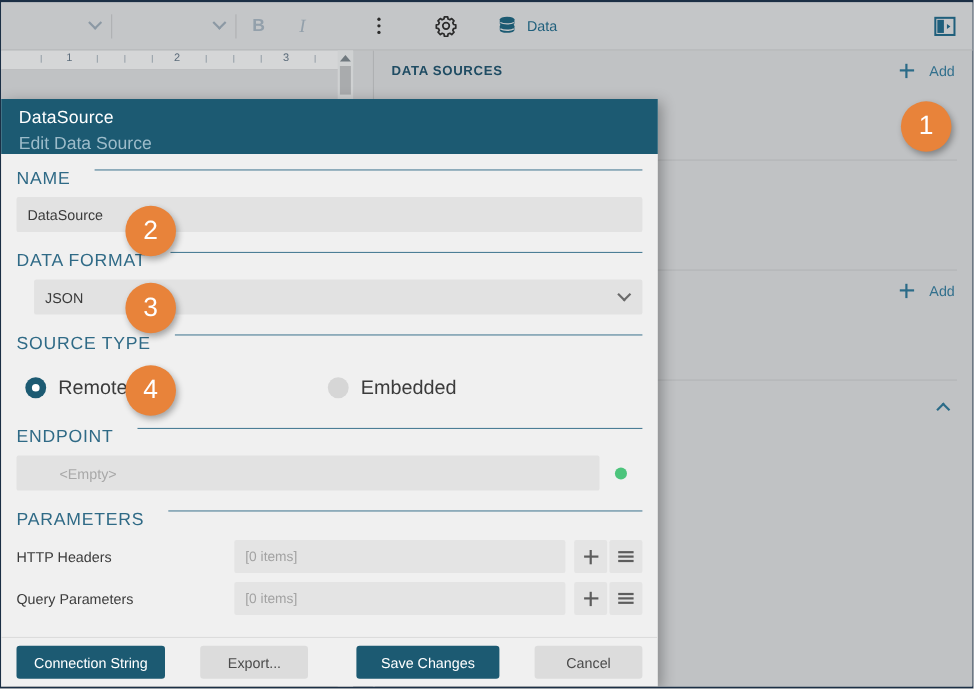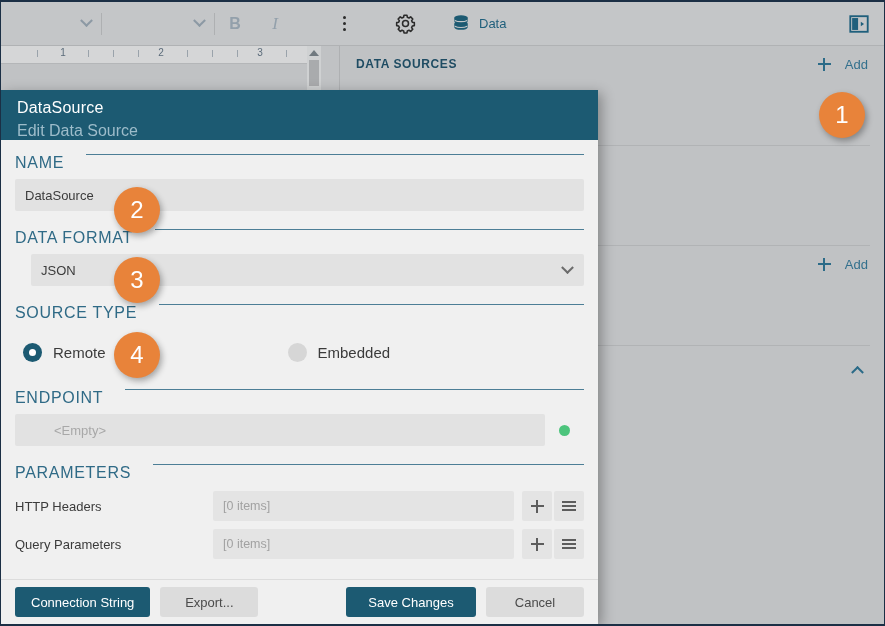--- a/index.html
+++ b/index.html
@@ -175,21 +175,21 @@
 
   .radio-row { display: flex; align-items: center; padding: 8px 0 4px 8px; height: 42px; }
   .radio { display: flex; align-items: center; gap: 11px; }
   .radio.two { margin-left: 182px; }
   .rdot {
     width: 19px; height: 19px; border-radius: 50%;
     background: #1c5a72; display: flex; align-items: center; justify-content: center;
   }
   .rdot i { width: 7px; height: 7px; border-radius: 50%; background: #fff; display: block; }
   .rdot.off { background: #d6d6d6; }
-  .radio .rlabel { font-size: 15px; color: #3b3b3b; }
+  .radio .rlabel { font-size: 18px; color: #3b3b3b; }
 
   .endpoint-row { display: flex; align-items: center; gap: 14px; }
   .endpoint-row .inputbox { flex: 1; }
   .greendot { width: 11px; height: 11px; border-radius: 50%; background: #4cc47c; margin-right: 14px; }
 
   .param-row { display: flex; align-items: center; height: 34px; margin-bottom: 4px; }
   .param-name { width: 198px; font-size: 13px; color: #3b3b3b; }
   .param-val {
     flex: 1; height: 30px; background: #e4e4e4; border-radius: 2px;
     display: flex; align-items: center; padding: 0 10px;
@@ -210,21 +210,21 @@
   .dlg-footer {
     height: 62px; border-top: 1px solid #dcdcdc;
     display: flex; align-items: center; padding: 0 14px; gap: 10px;
   }
   .btn {
     height: 30px; border-radius: 3px; font-size: 13px;
     display: flex; align-items: center; justify-content: center;
     padding: 0 16px;
   }
   .btn.primary { background: #1c5a72; color: #fff; min-width: 130px; }
-  .btn.ghost { background: #dcdcdc; color: #4b4b4b; min-width: 98px; }
+  .btn.ghost { background: #dcdcdc; color: #4b4b4b; min-width: 98px; margin-left: 22px; }
   .ft-gap { flex: 1; }
 
   
   .badge {
     position: absolute; width: 46px; height: 46px; border-radius: 50%;
     background: #e8833a; color: #fff;
     font-size: 24px; display: flex; align-items: center; justify-content: center;
     box-shadow: 2px 3px 6px rgba(0,0,0,.32);
     z-index: 50;
   }

